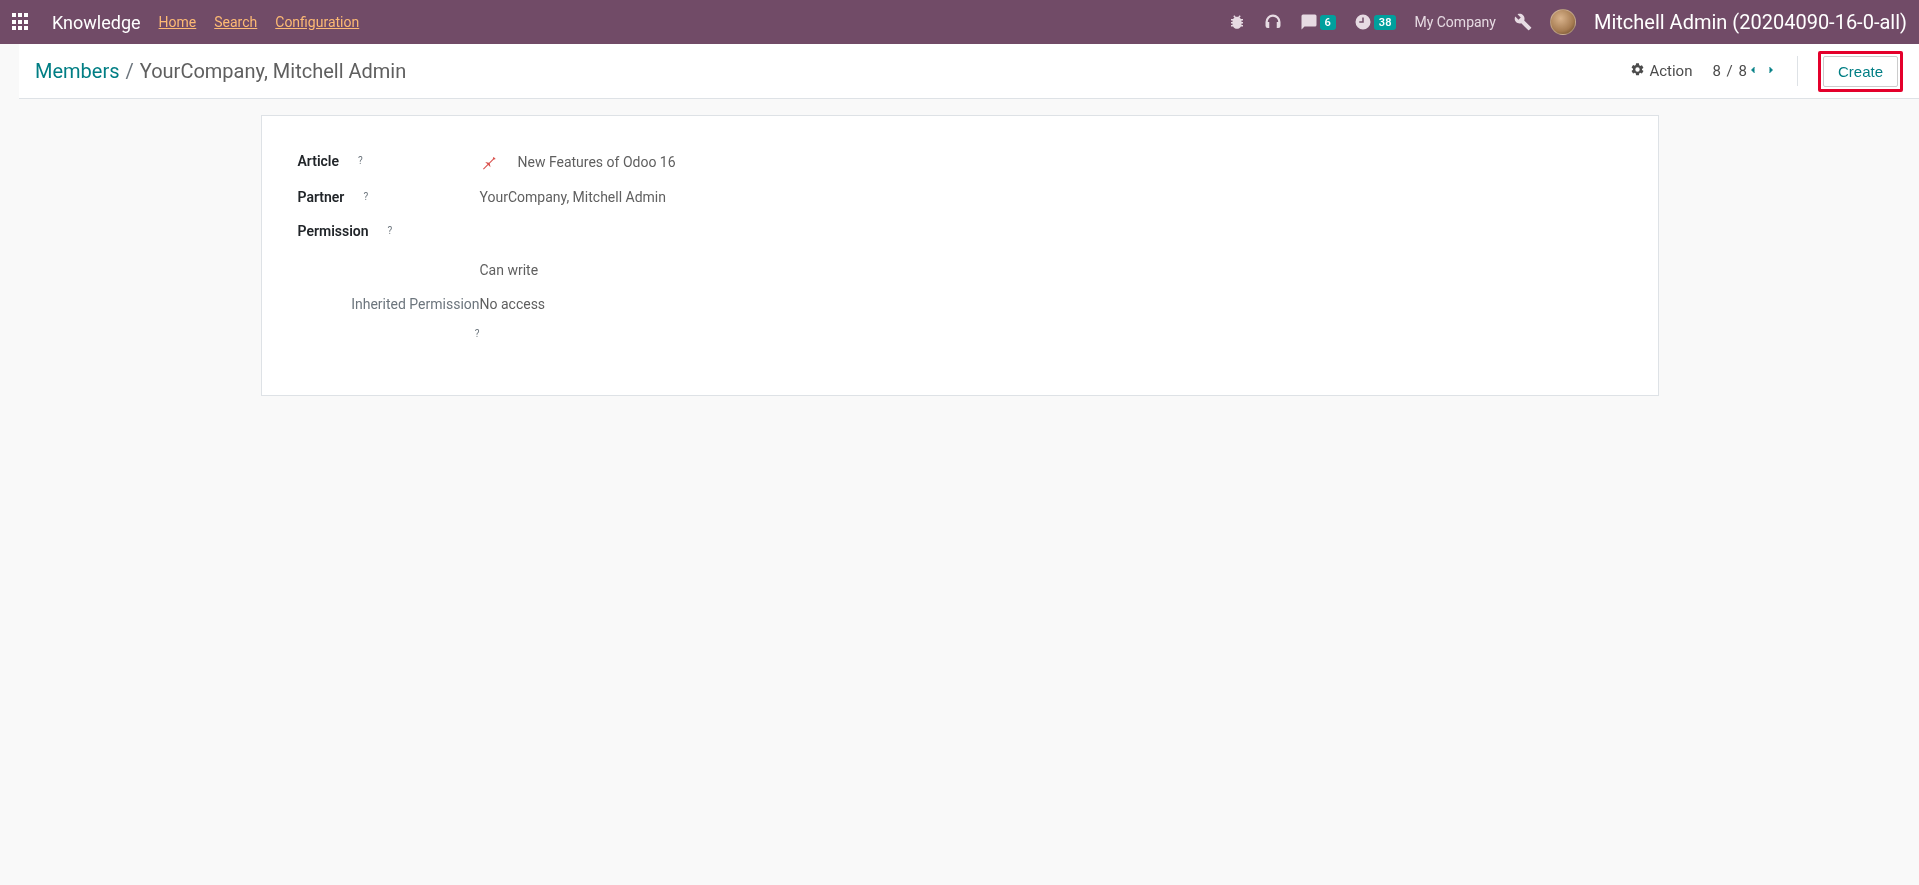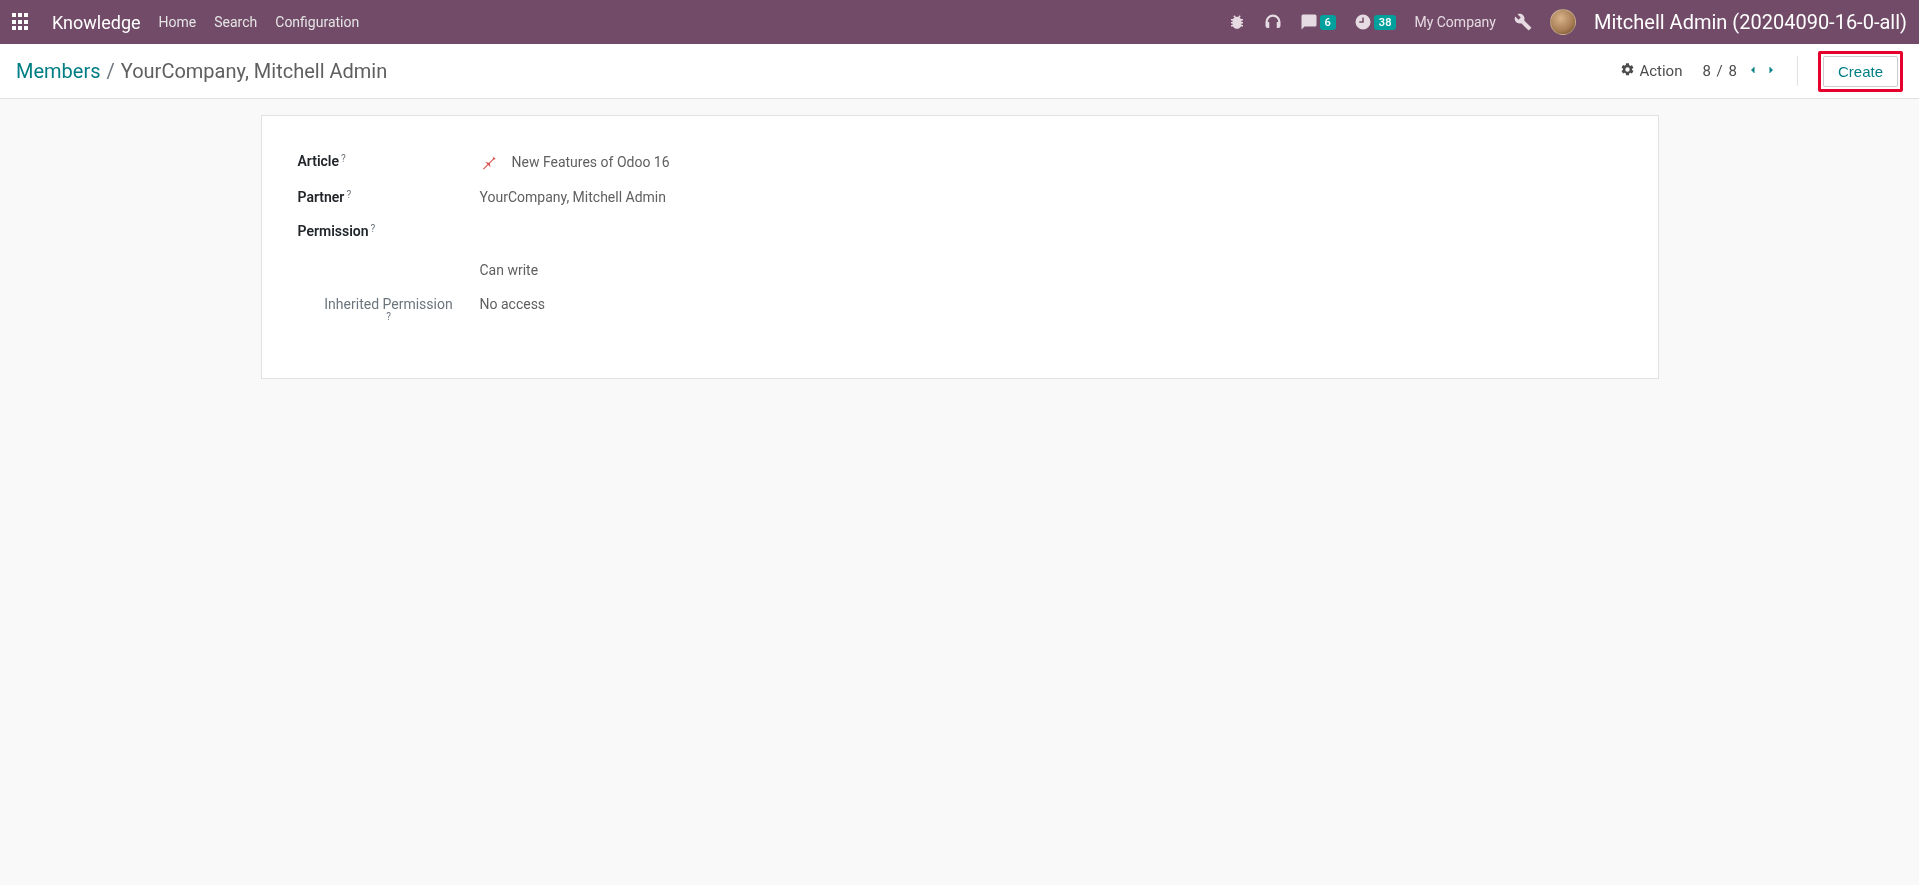--- a/index.html
+++ b/index.html
@@ -19,21 +19,21 @@
     color: #fff;
     display: flex;
     align-items: center;
     padding: 0 12px;
   }
   .navbar-left { display: flex; align-items: center; gap: 18px; }
   .navbar-right { margin-left: auto; display: flex; align-items: center; gap: 18px; }
   .apps-icon { width: 18px; height: 18px; display: inline-flex; flex-wrap: wrap; gap: 2px; cursor: pointer; }
   .apps-icon span { width: 4px; height: 4px; background: #fff; display: block; }
   .brand { font-size: 18px; font-weight: 400; color: #fff; margin-left: 4px; }
-  .nav-link { color: #e5e5e5; font-size: 14px; cursor: pointer; }
+  .nav-link { color: #fdba74; font-size: 14px; cursor: pointer; text-decoration: underline; }
   .nav-icon { color: #e7dbe3; cursor: pointer; display: inline-flex; align-items: center; position: relative; }
   .nav-icon svg { width: 18px; height: 18px; fill: #e7dbe3; }
   .badge {
     background: #00a09d;
     color: #fff;
     font-size: 11px;
     font-weight: 600;
     padding: 1px 5px;
     border-radius: 3px;
     margin-left: 2px;
@@ -48,29 +48,30 @@
   .user-label { color: #fff; font-size: 20px; cursor: pointer; }
 
   
   .control-panel {
     background: #fff;
     border-bottom: 1px solid #dee2e6;
     display: flex;
     align-items: center;
     padding: 12px 16px;
     height: 55px;
+    margin-left: 19px;
   }
   .breadcrumb { font-size: 20px; display: flex; align-items: center; gap: 6px; }
   .breadcrumb a { color: #017e84; text-decoration: none; cursor: pointer; }
   .breadcrumb .sep { color: #6c757d; }
   .breadcrumb .current { color: #5f5f5f; }
   .cp-right { margin-left: auto; display: flex; align-items: center; gap: 20px; }
   .action-btn { color: #4c4c4c; font-size: 15px; cursor: pointer; display: inline-flex; align-items: flex-start; gap: 4px; }
   .action-btn svg { width: 15px; height: 15px; fill: #4c4c4c; }
-  .pager { color: #4c4c4c; font-size: 15px; display: inline-flex; align-items: center; gap: 10px; }
+  .pager { color: #4c4c4c; font-size: 15px; display: inline-flex; align-items: center; }
   .pager-arrows { display: inline-flex; gap: 6px; }
   .pager-arrow { color: #017e84; cursor: pointer; font-size: 15px; }
   .pager-arrow svg { width: 12px; height: 12px; fill: #017e84; stroke: #017e84; stroke-width: 1.5; }
   .divider-v { width: 1px; height: 30px; background: #dee2e6; }
   .create-btn {
     border: 1px solid #ccc;
     background: #fff;
     color: #017e84;
     padding: 6px 14px;
     font-size: 15px;
@@ -87,26 +88,26 @@
     width: 1398px;
     padding: 28px 36px 44px 36px;
   }
   .form-row { display: flex; align-items: flex-start; padding: 9px 0; }
   .form-label {
     width: 182px;
     font-size: 14px;
     color: #212529;
     font-weight: 600;
     display: flex;
-    align-items: center;
-    gap: 2px;
+    align-items: flex-end;
+    gap: 19px;
   }
   .form-label.muted { color: #6c757d; font-weight: 400; flex-direction: column; }
   .help-q { font-size: 10px; color: #6c757d; font-weight: 400; vertical-align: super; position: relative; top: -3px; }
-  .form-value { font-size: 14px; color: #4c4c4c; display: flex; align-items: center; gap: 14px; }
+  .form-value { font-size: 14px; color: #4c4c4c; display: flex; align-items: center; gap: 20px; }
   .form-value .link { color: #5f5f5f; }
   .form-value.muted { color: #6c757d; margin-top: 39px; }
   .pin-icon { width: 18px; height: 18px; }
   .pin-icon svg { width: 18px; height: 18px; }
 </style>
 </head>
 <body>
 
 <div class="navbar">
   <div class="navbar-left">

